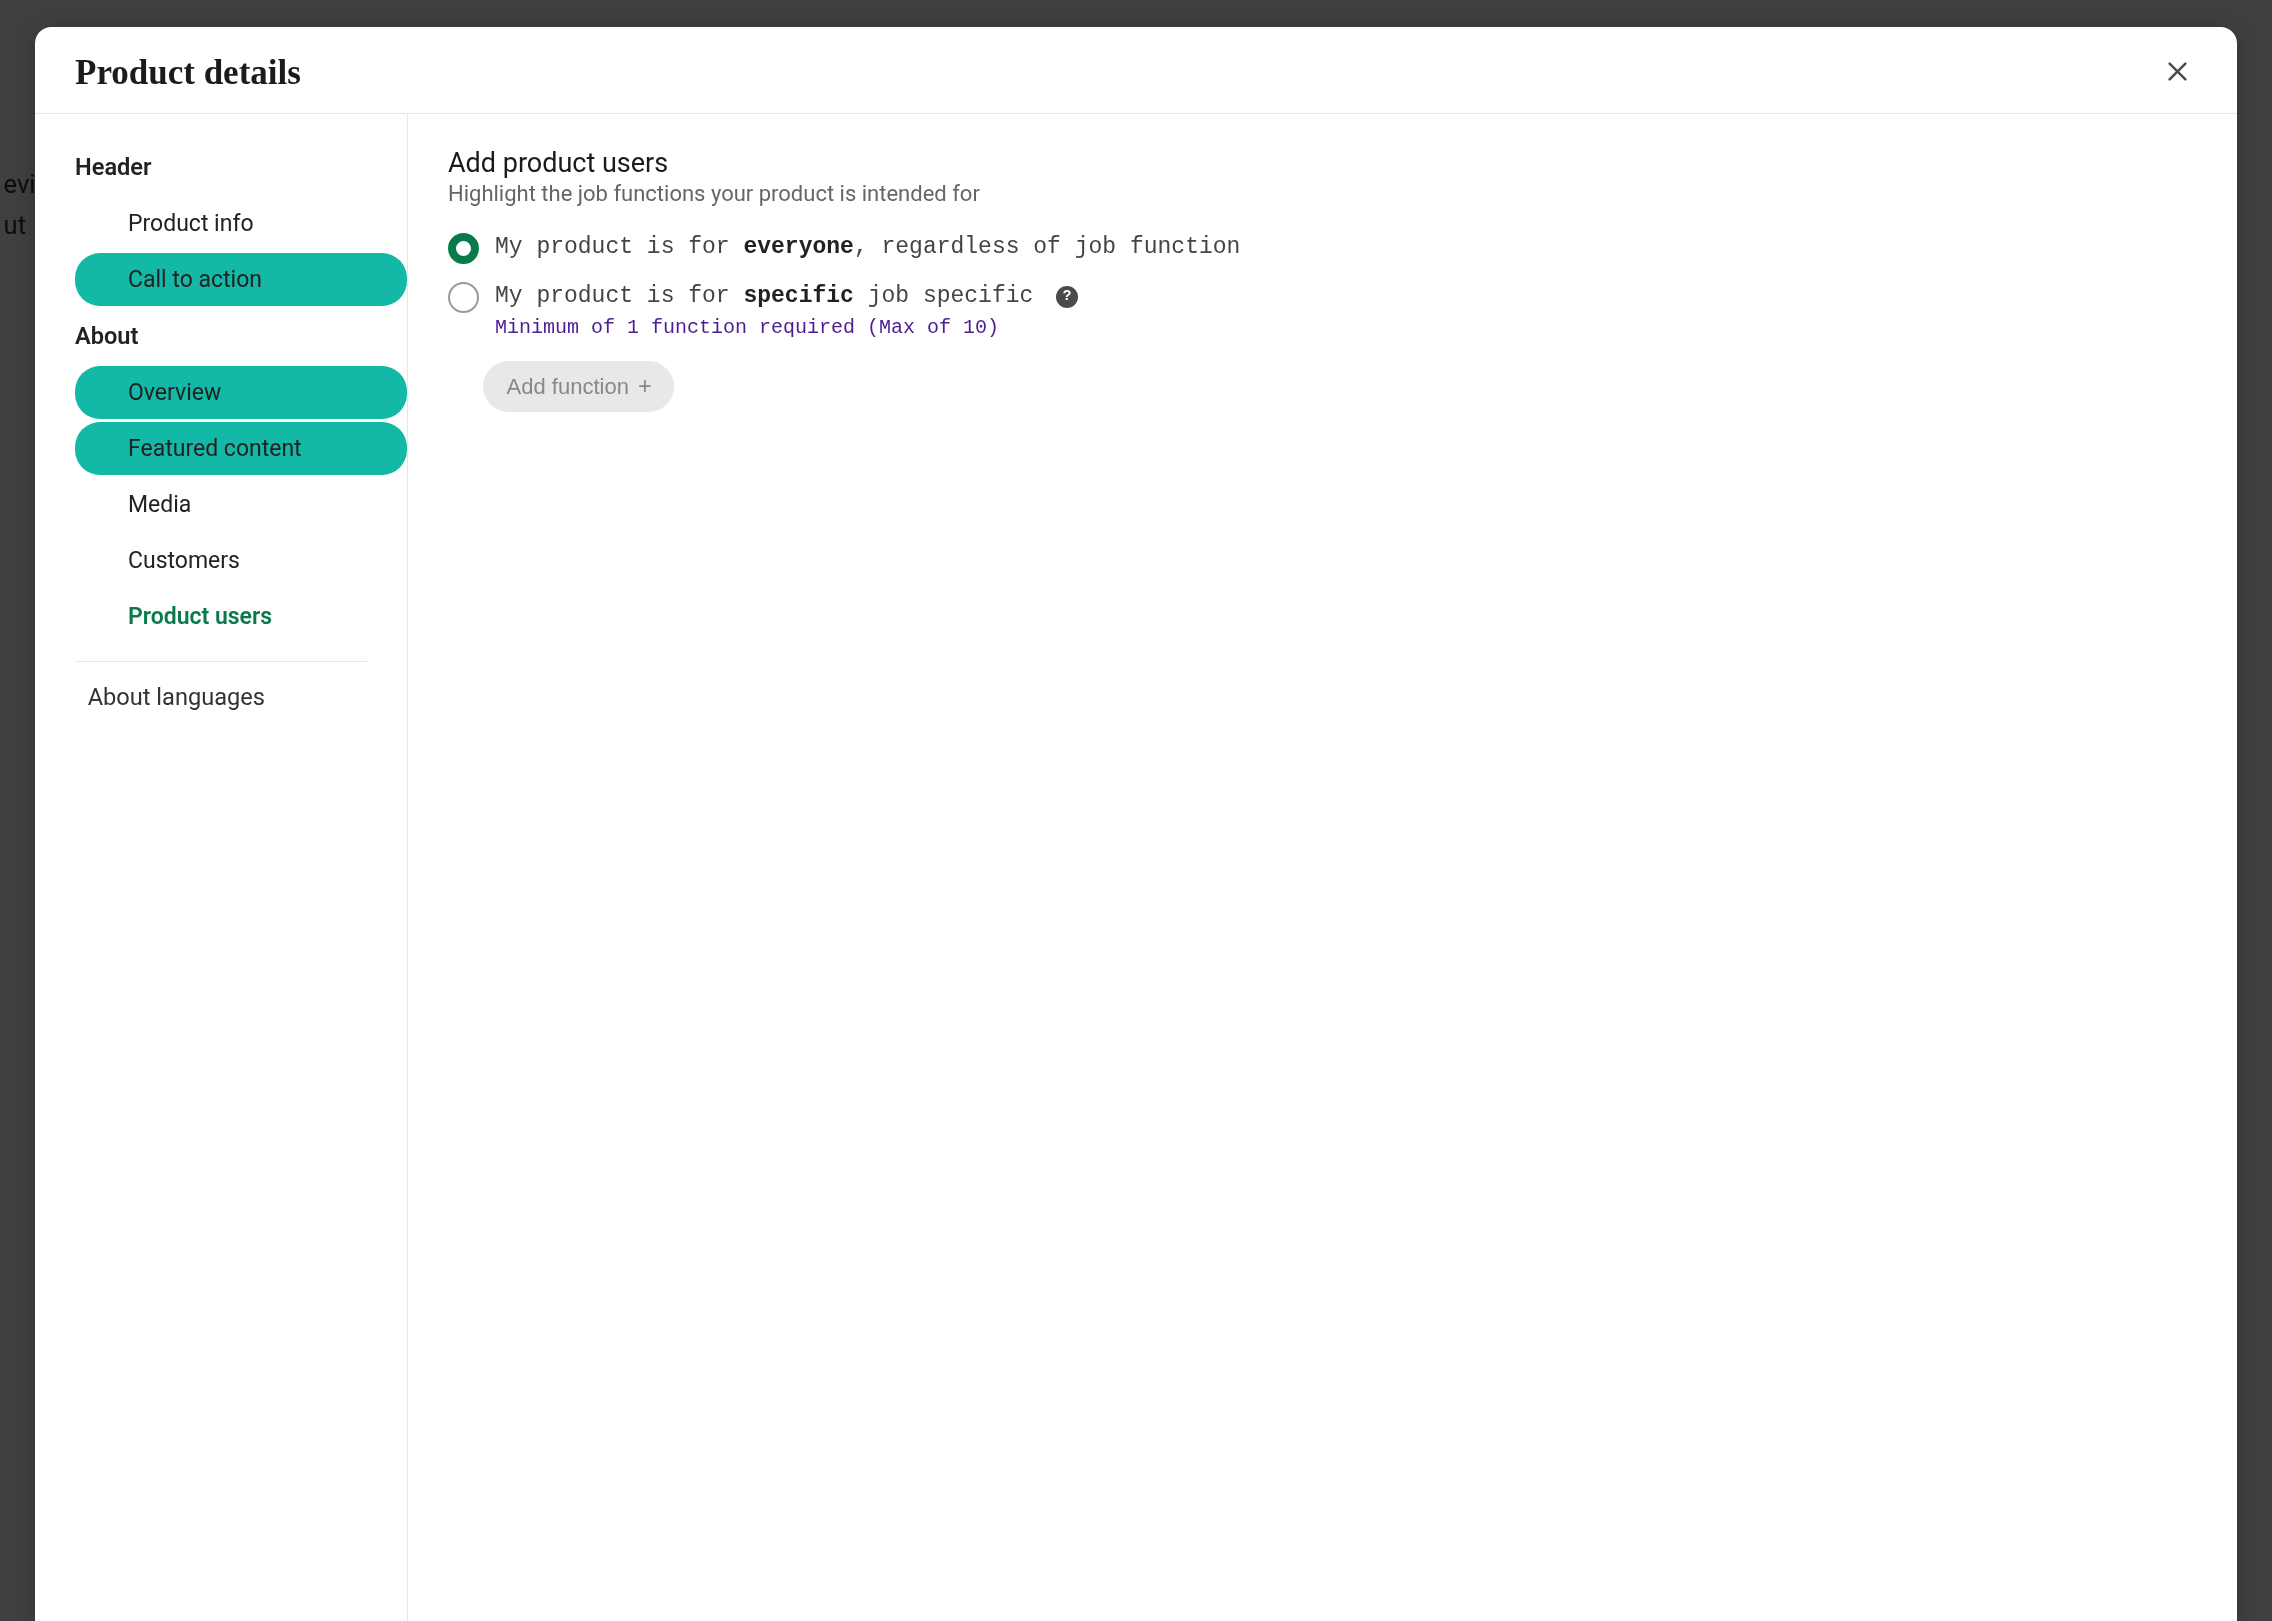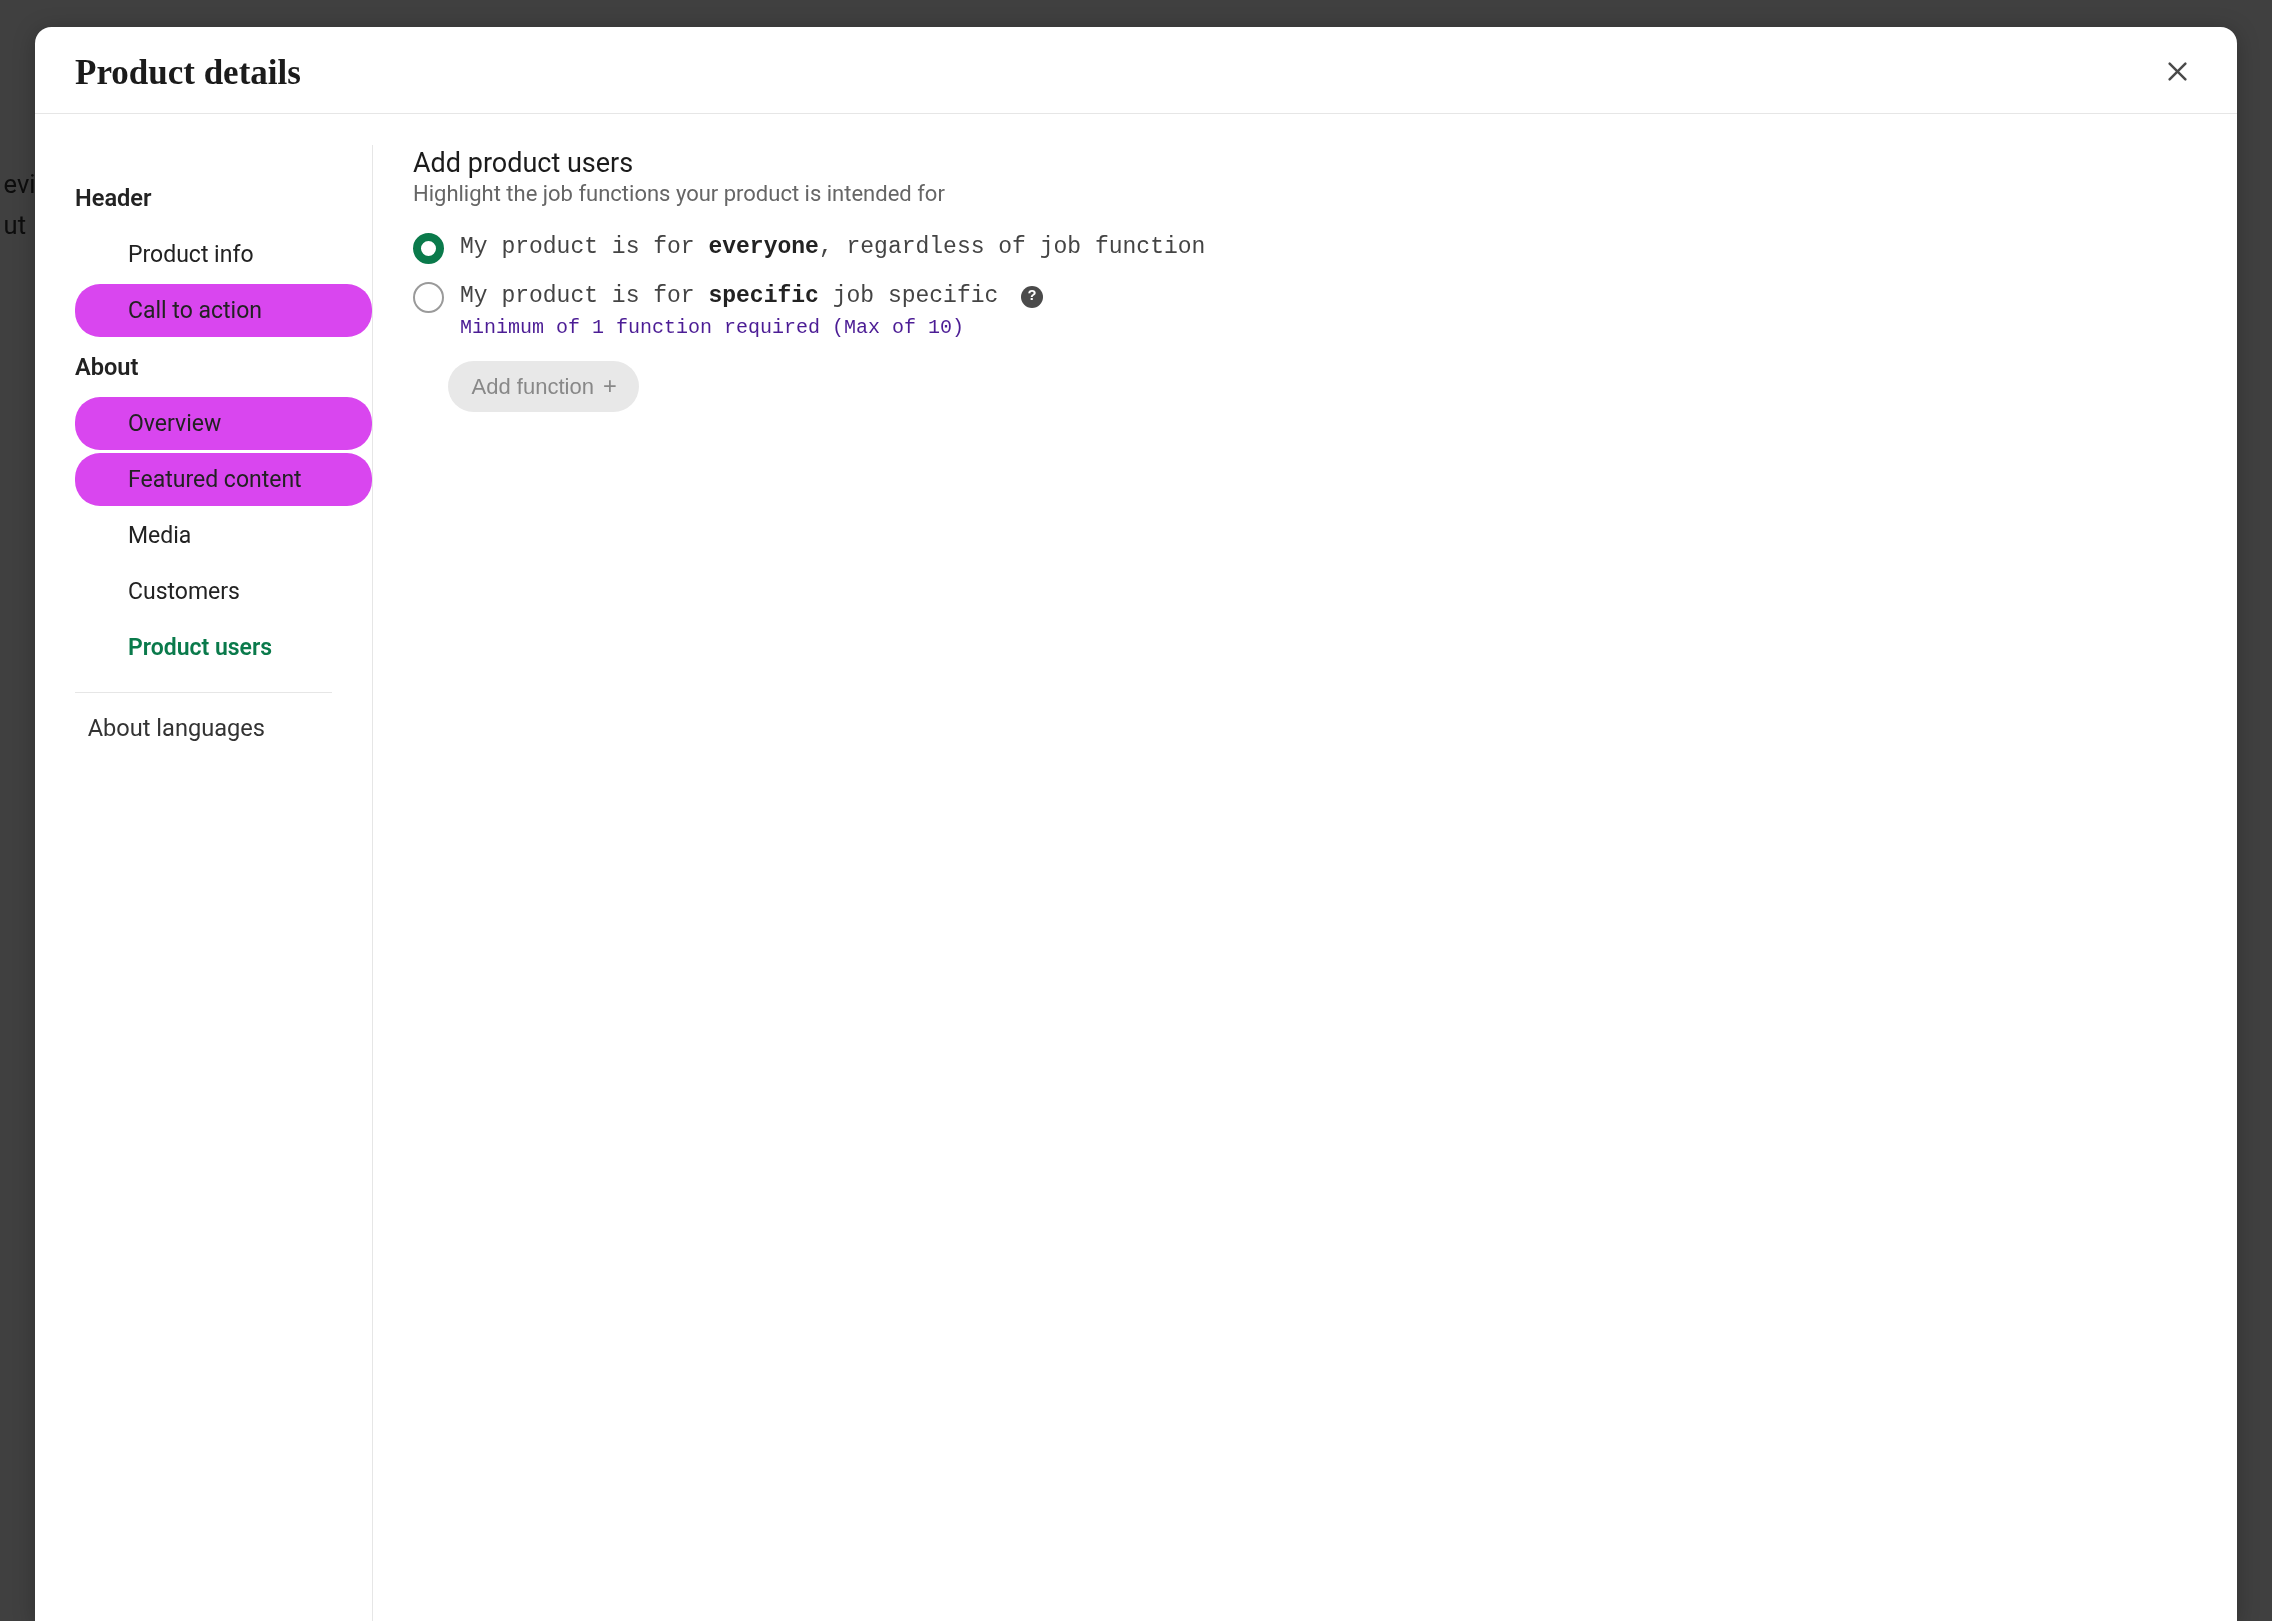--- a/index.html
+++ b/index.html
@@ -83,42 +83,41 @@
   }
   .close-btn svg { width: 27px; height: 27px; }
 
   .modal-body {
     flex: 1;
     display: flex;
     min-height: 0;
   }
 
   .sidebar {
-    width: 338px;
+    width: 373px;
     border-right: 0.9px solid #e6e6e6;
     padding: 27px 0 27px 0;
     overflow-y: auto;
-    margin-top: 31px;
   }
   .section-label {
     font-size: 23.6px;
     font-weight: 600;
     color: #222;
     padding: 12.7px 40px;
   }
   .nav-item {
     font-size: 23px;
     color: #222;
     padding: 12.7px 9px 12.7px 53px;
     margin: 3.6px 0 3.6px 40px;
     cursor: pointer;
     border-radius: 1.8px;
   }
   .nav-item.highlight {
-    background: #d946ef;
+    background: #14b8a6;
     border-radius: 25px;
   }
   .nav-item.active {
     color: #0a7a4b;
     font-weight: 600;
   }
   .nav-divider {
     border: none;
     border-top: 0.9px solid #e6e6e6;
     margin: 18px 40px 9px 40px;

